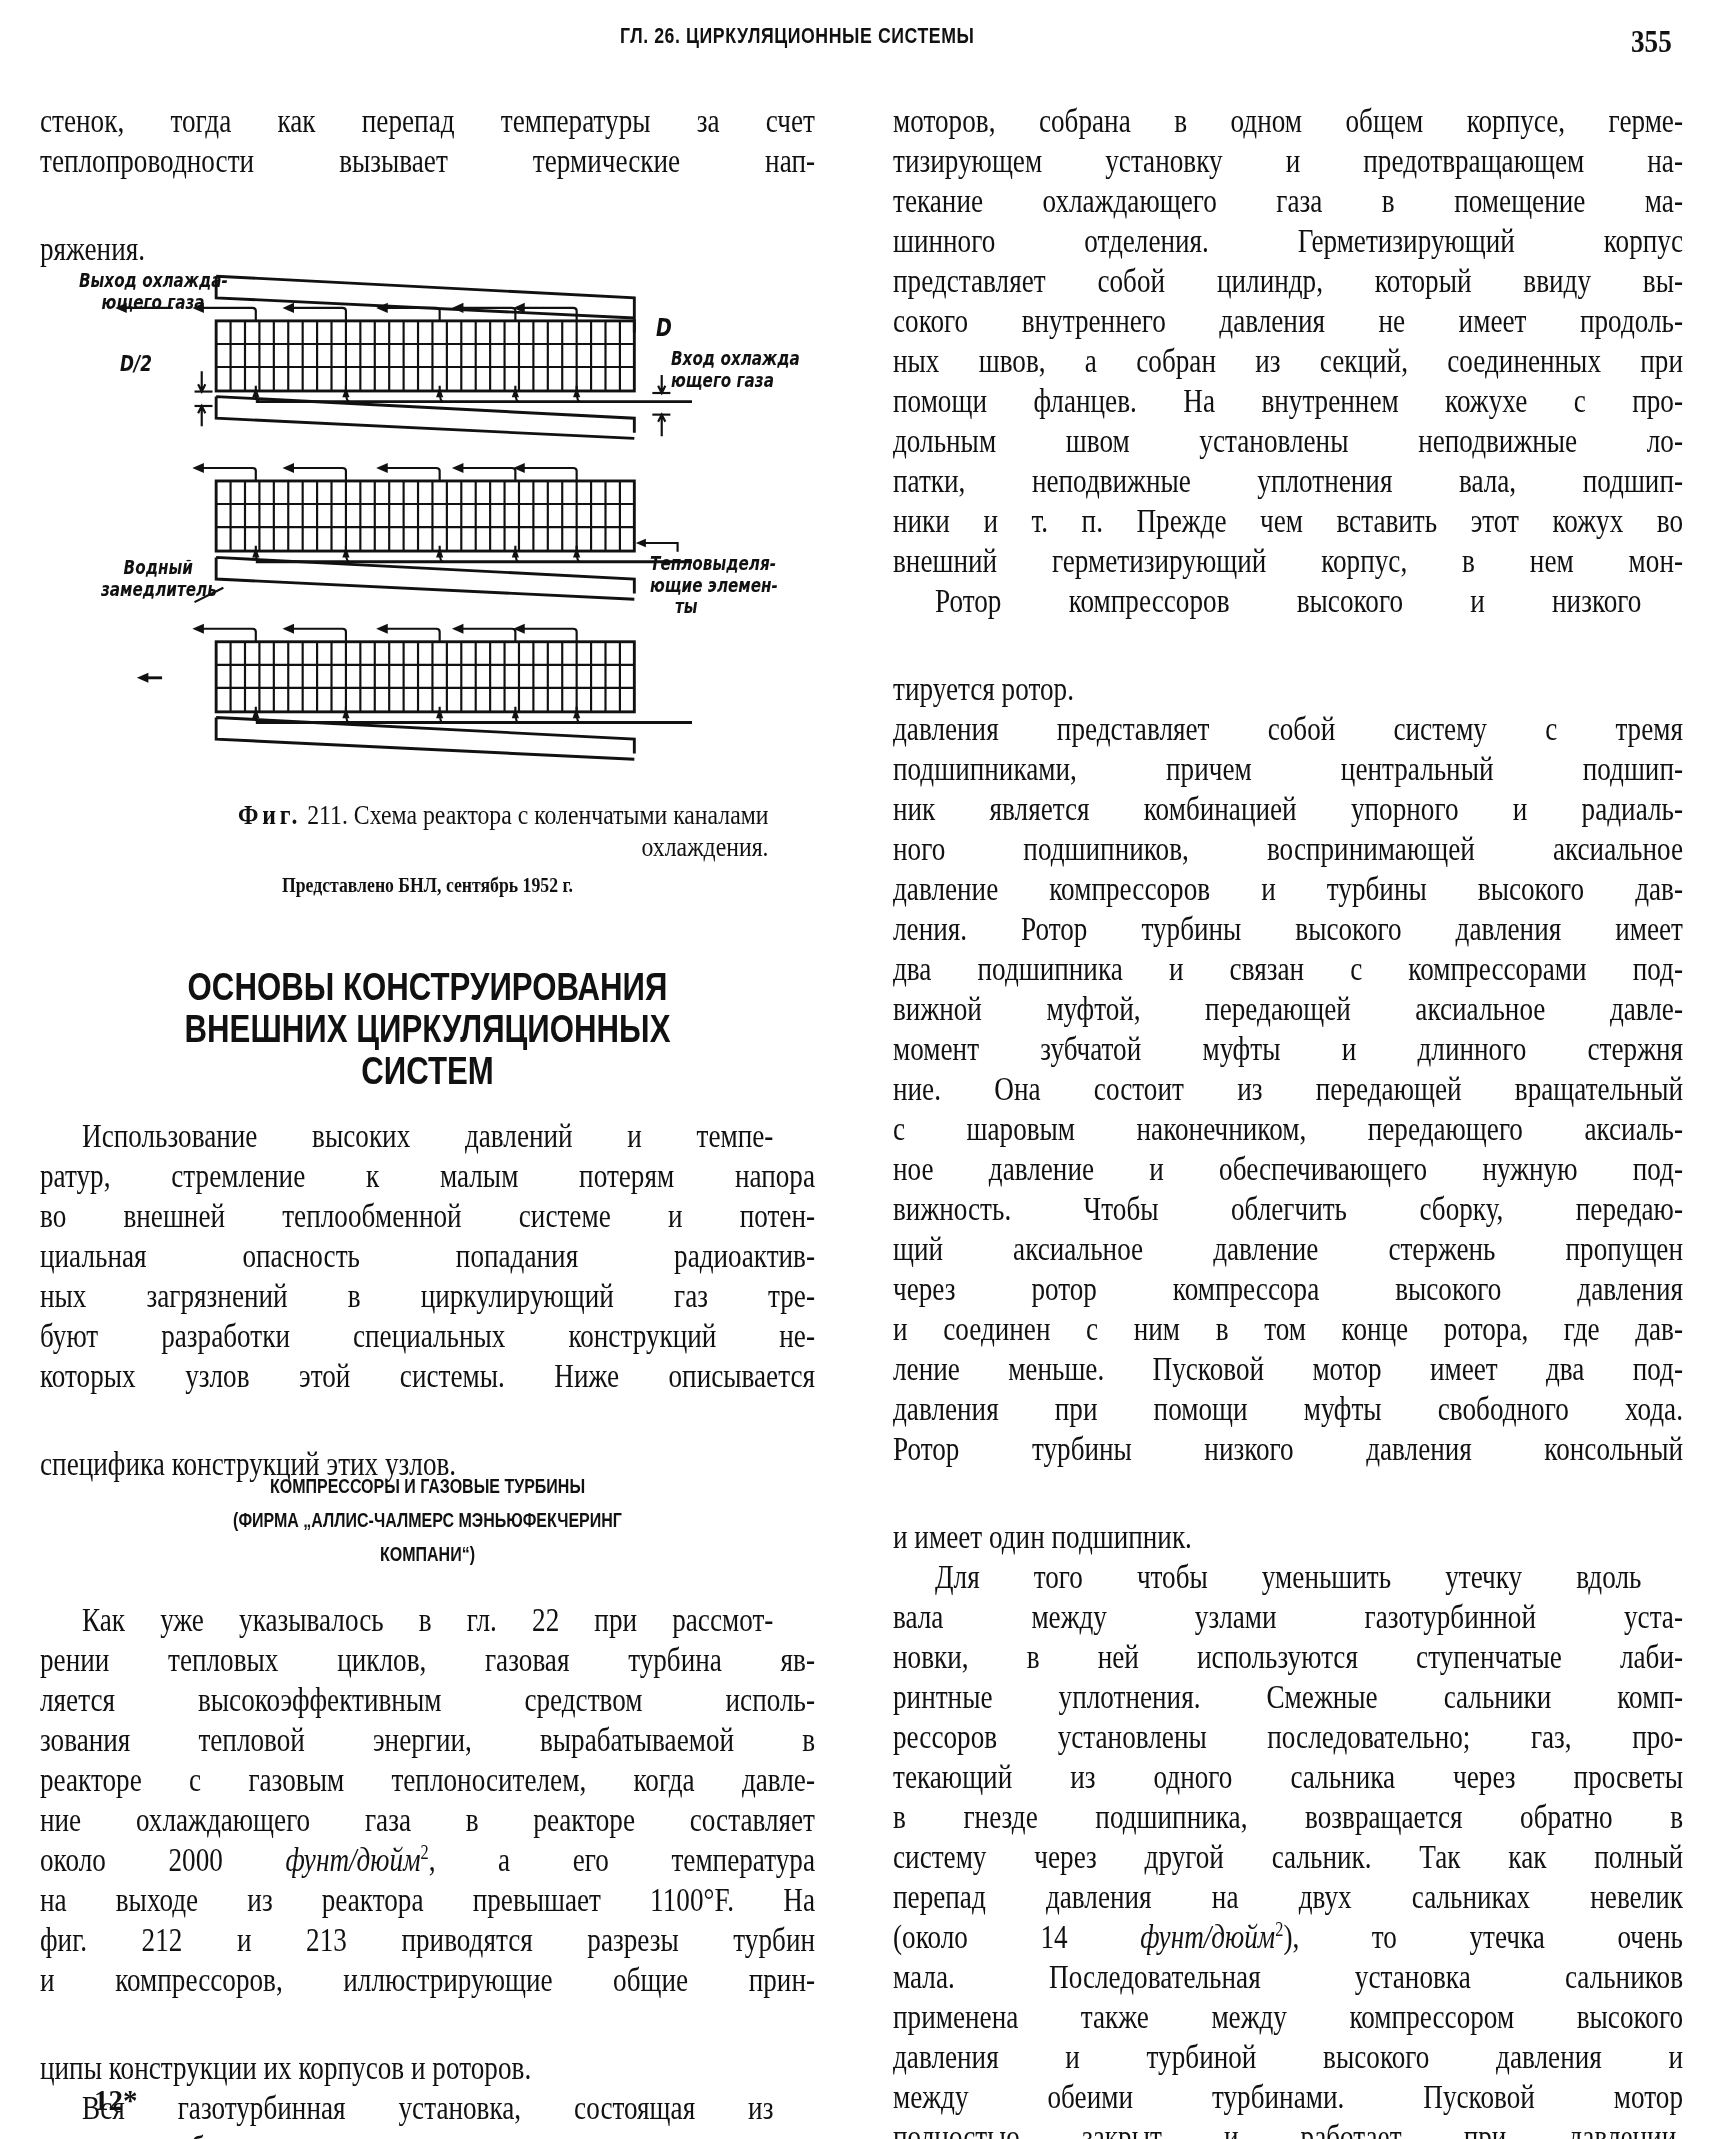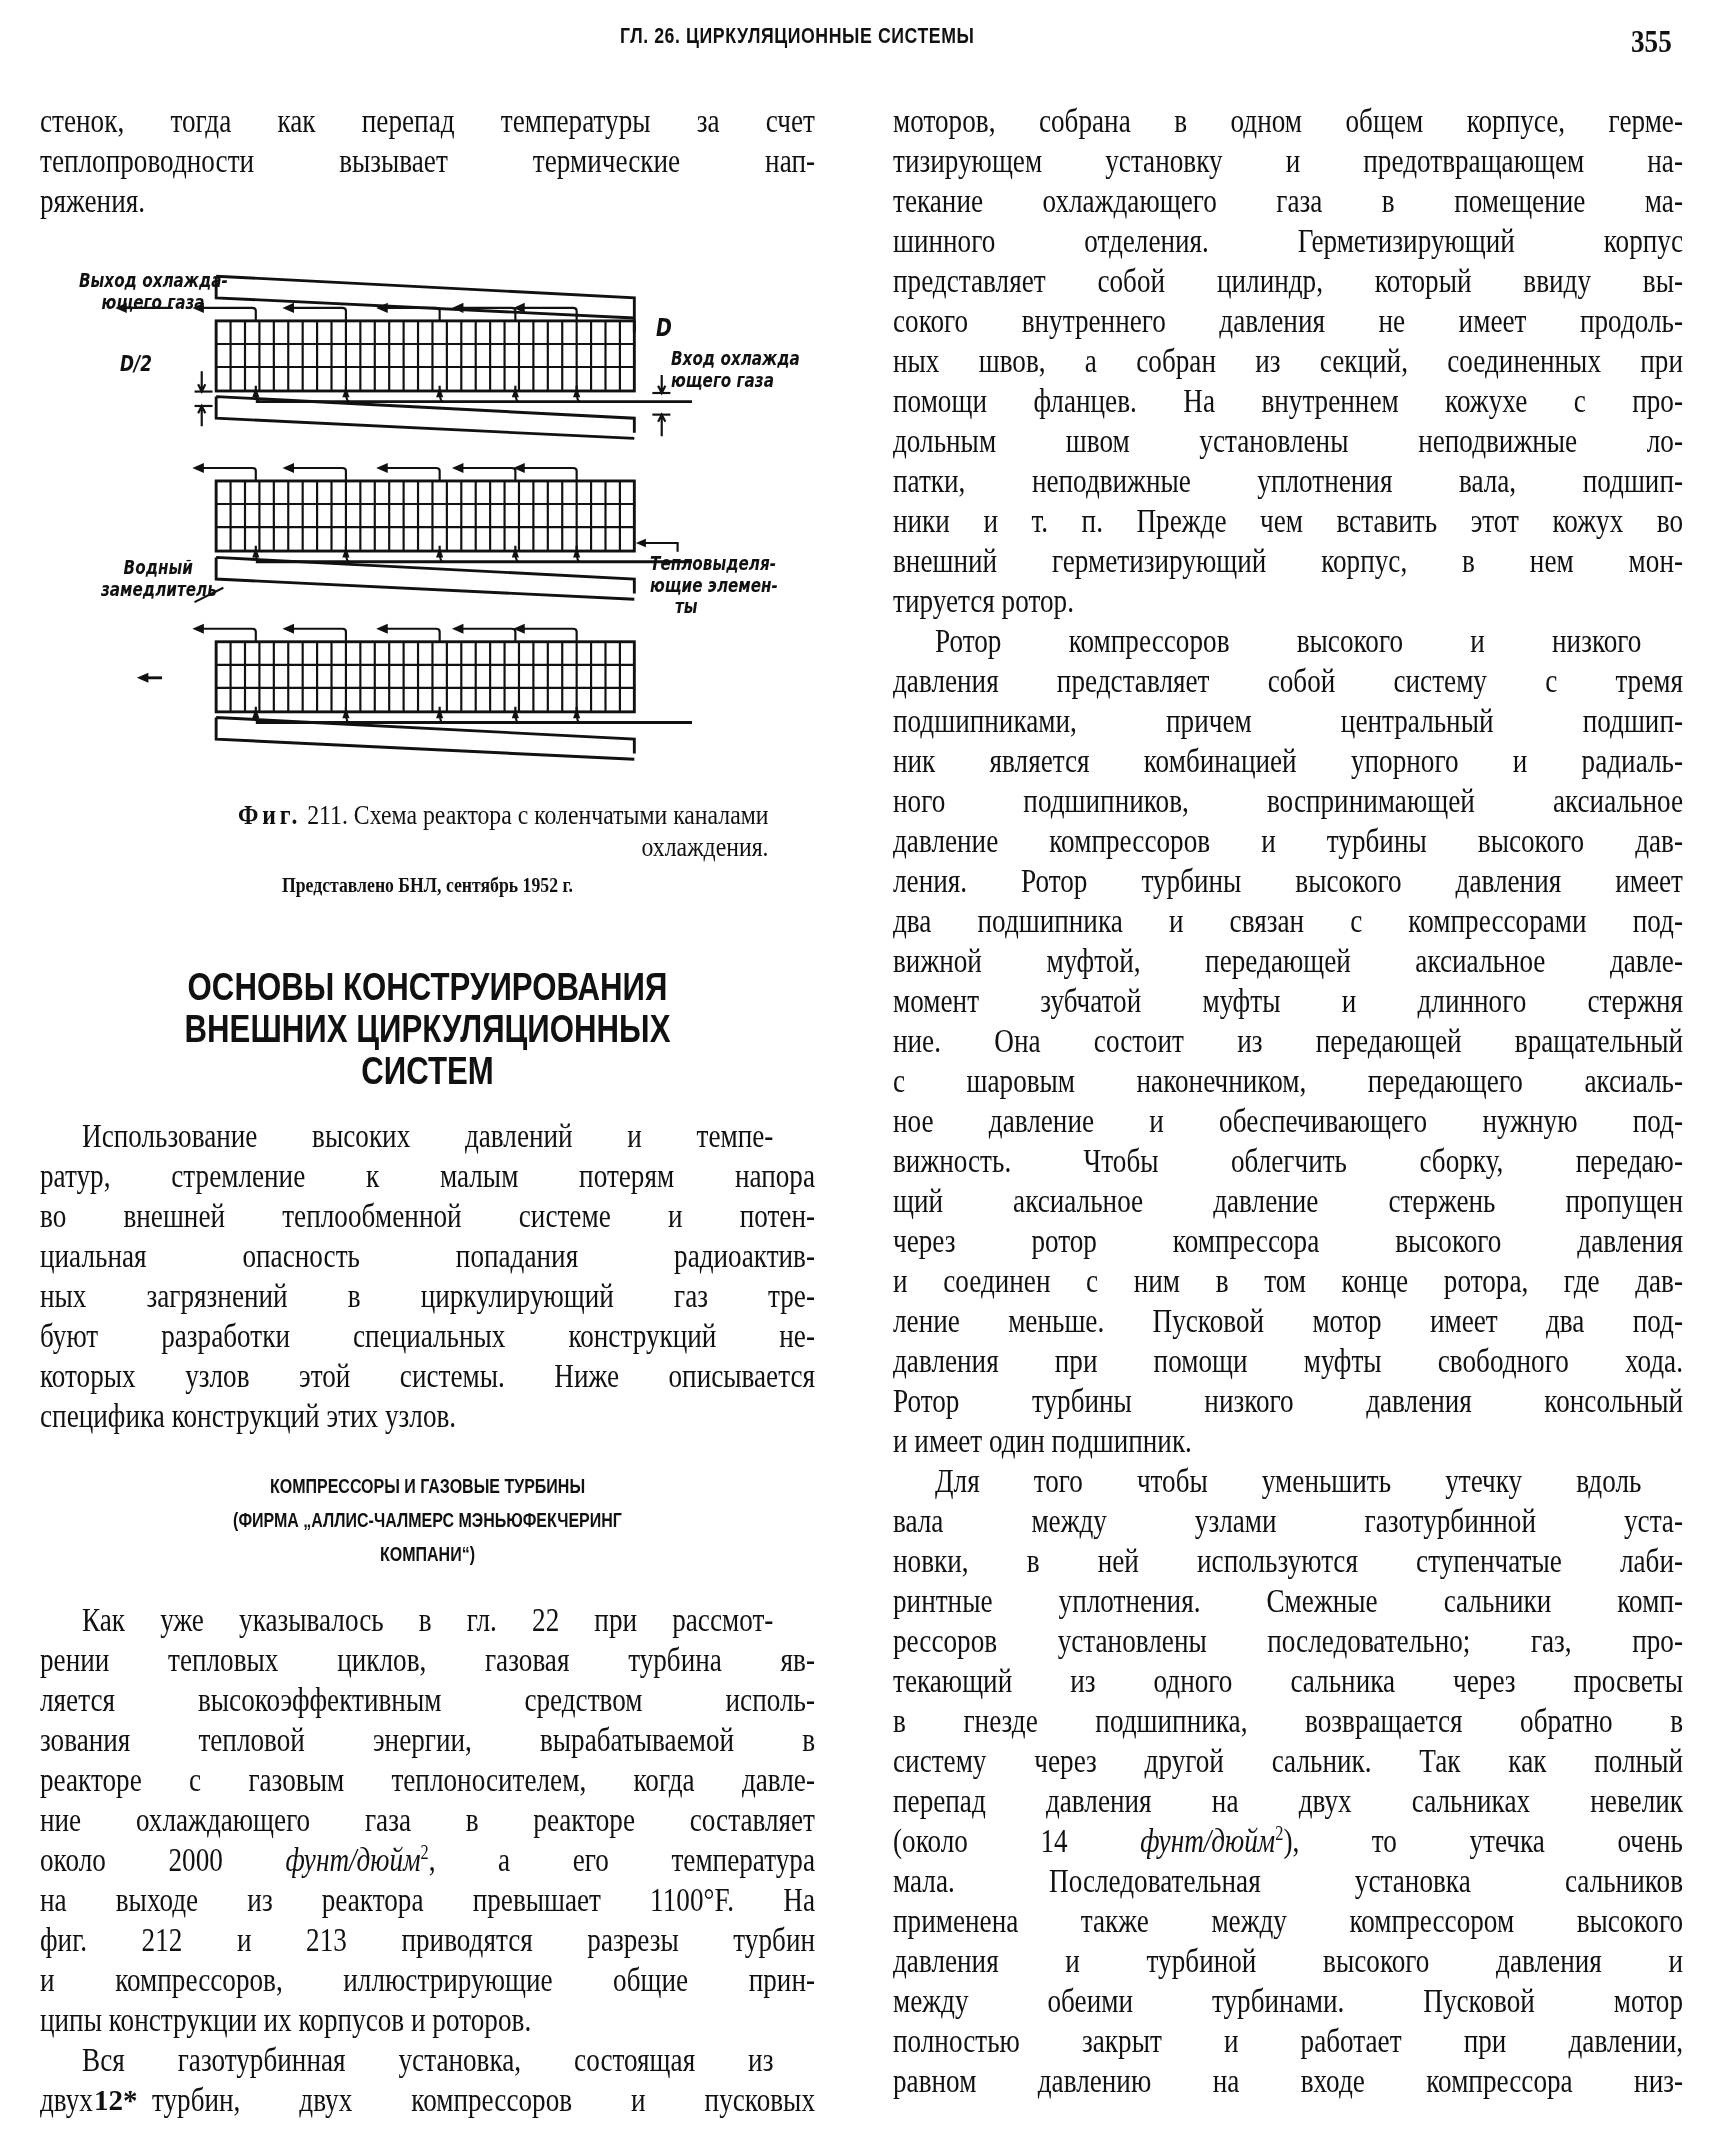--- a/index.html
+++ b/index.html
@@ -3,21 +3,21 @@
 <meta charset="utf-8">
 <style>
   html, body { margin: 0; padding: 0; background: #ffffff; }
   body { width: 1731px; height: 2140px; position: relative; overflow: hidden; color: #111; font-family: "Liberation Serif", "DejaVu Serif", serif; }
   .running-head { position: absolute; top: 23px; left: 620px; font-family: "Liberation Sans", "DejaVu Sans", sans-serif; font-size: 21.6px; font-weight: bold; letter-spacing: 0.7px; transform: scaleX(0.82); transform-origin: left; }
   .page-number { position: absolute; top: 23px; left: 1631px; font-size: 32px; font-weight: bold; transform: scaleX(0.85); transform-origin: left; }
   .col { position: absolute; }
   .col-left { left: 40px; width: 775px; }
   .col-right { left: 893px; width: 790px; }
   .line { display: block; height: 40px; line-height: 40px; font-size: 34px; text-align: justify; text-align-last: justify; white-space: nowrap; overflow: visible; }
-  .line.last { text-align-last: left; }
+  .line.last { text-align-last: left; margin-top: 48px; }
   .line.indent { padding-left: 42px; }
   .line span.inner { display: inline-block; transform: scaleX(0.80); transform-origin: left; width: 125%; text-align: justify; text-align-last: justify; }
   .line.last span.inner { text-align-last: left; }
   .line.indent span.inner { width: calc(125% - 52px); }
   em.unit { font-style: italic; }
   sup { font-size: 60%; line-height: 0; }
 
   .figure { position: absolute; left: 108px; top: 256px; width: 721px; height: 548px; }
   .figure svg { width: 100%; height: 100%; }
   .fig-label { position: absolute; font-family: "DejaVu Sans", sans-serif; font-style: italic; font-weight: bold; font-size: 19.5px; line-height: 21.6px; transform: scaleX(0.78); transform-origin: left; white-space: nowrap; }
@@ -302,22 +302,22 @@
     <div class="line"><span class="inner">текание охлаждающего газа в помещение ма-</span></div>
     <div class="line"><span class="inner">шинного отделения. Герметизирующий корпус</span></div>
     <div class="line"><span class="inner">представляет собой цилиндр, который ввиду вы-</span></div>
     <div class="line"><span class="inner">сокого внутреннего давления не имеет продоль-</span></div>
     <div class="line"><span class="inner">ных швов, а собран из секций, соединенных при</span></div>
     <div class="line"><span class="inner">помощи фланцев. На внутреннем кожухе с про-</span></div>
     <div class="line"><span class="inner">дольным швом установлены неподвижные ло-</span></div>
     <div class="line"><span class="inner">патки, неподвижные уплотнения вала, подшип-</span></div>
     <div class="line"><span class="inner">ники и т. п. Прежде чем вставить этот кожух во</span></div>
     <div class="line"><span class="inner">внешний герметизирующий корпус, в нем мон-</span></div>
+    <div class="line indent"><span class="inner">Ротор компрессоров высокого и низкого</span></div>
     <div class="line last"><span class="inner">тируется ротор.</span></div>
-    <div class="line indent"><span class="inner">Ротор компрессоров высокого и низкого</span></div>
     <div class="line"><span class="inner">давления представляет собой систему с тремя</span></div>
     <div class="line"><span class="inner">подшипниками, причем центральный подшип-</span></div>
     <div class="line"><span class="inner">ник является комбинацией упорного и радиаль-</span></div>
     <div class="line"><span class="inner">ного подшипников, воспринимающей аксиальное</span></div>
     <div class="line"><span class="inner">давление компрессоров и турбины высокого дав-</span></div>
     <div class="line"><span class="inner">ления. Ротор турбины высокого давления имеет</span></div>
     <div class="line"><span class="inner">два подшипника и связан с компрессорами под-</span></div>
     <div class="line"><span class="inner">вижной муфтой, передающей аксиальное давле-</span></div>
     <div class="line"><span class="inner">момент зубчатой муфты и длинного стержня</span></div>
     <div class="line"><span class="inner">ние. Она состоит из передающей вращательный</span></div>

